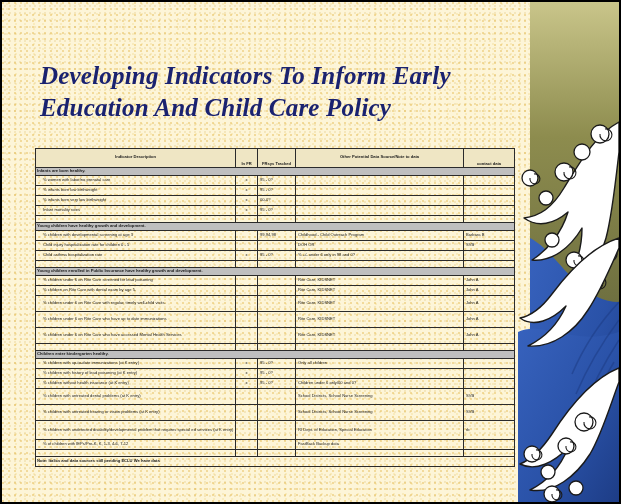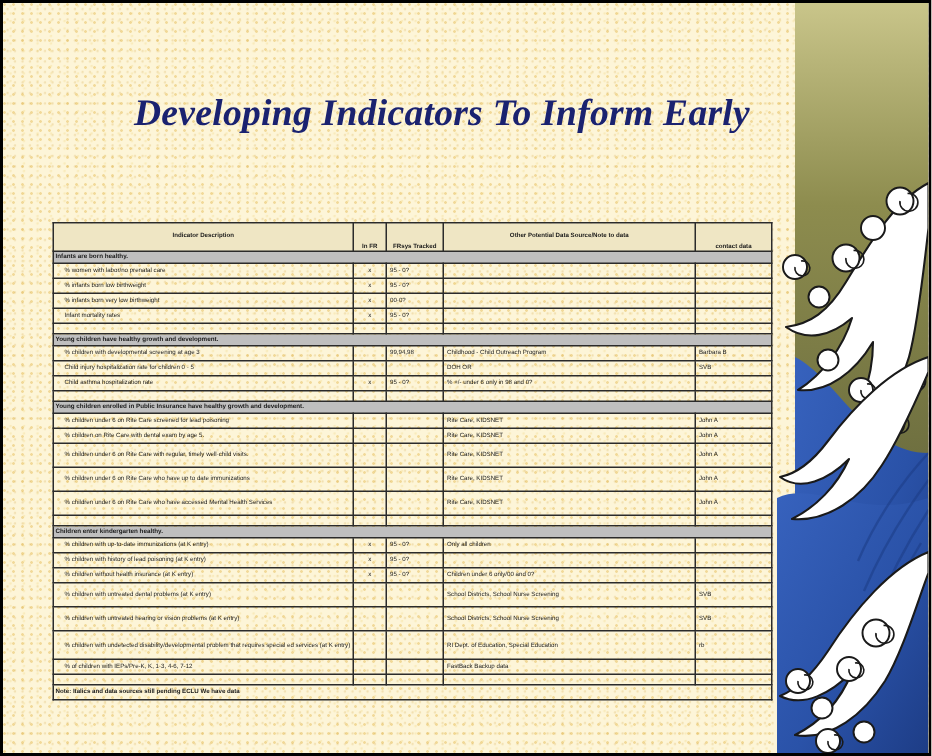--- a/index.html
+++ b/index.html
@@ -19,21 +19,21 @@
       radial-gradient(circle at 5px 2px, rgba(245,225,160,.50) 0.7px, transparent 1px);
     background-size:6px 6px,5px 7px,9px 5px;
   }
 
   
   #wave-band{position:absolute;right:0;top:0;width:101px;height:504px;overflow:hidden;}
   #wave-band svg{display:block;width:101px;height:504px;}
 
   
   #title{
-    position:absolute;left:38px;top:58px;width:460px;text-align:right;
+    position:absolute;left:38px;top:58px;width:460px;text-align:left;
     font-family:"Liberation Serif","DejaVu Serif",serif;
     font-style:italic;font-weight:bold;font-size:25px;line-height:1.28;
     color:#1a2270;letter-spacing:.2px;
   }
 
   
   #table-wrap{position:absolute;left:33px;top:146px;width:479px;}
   table{border-collapse:collapse;width:479px;table-layout:fixed;
         font-family:"Liberation Sans",sans-serif;font-size:4.1px;color:#1a1a1a;}
   col.c-ind{width:200px} col.c-infr{width:22px} col.c-frsys{width:38px}
@@ -137,20 +137,21 @@
         <path d="M14,452 a5,5 0 1,0 4,-4"></path>
         <path d="M48,444 a5,5 0 1,0 4,-4"></path>
         <path d="M66,420 a6,6 0 1,0 5,-5"></path>
         <path d="M34,492 a5,5 0 1,0 4,-4"></path>
       </g>
     </svg>
   </div>
 
   <div id="title">
     <div>Developing Indicators To Inform Early</div>
+    <div>Education And Child Care Policy</div>
   </div>
 
   <div id="table-wrap">
     <table>
       <colgroup>
         <col class="c-ind">
           <col class="c-infr">
           <col class="c-frsys">
           <col class="c-src">
           <col class="c-contact">

